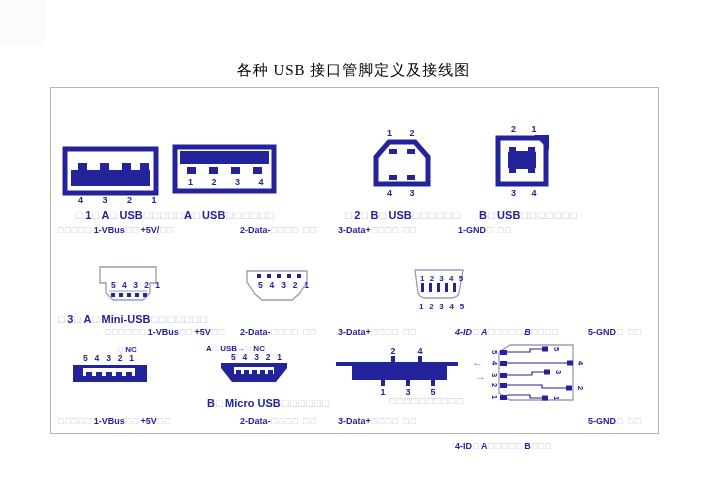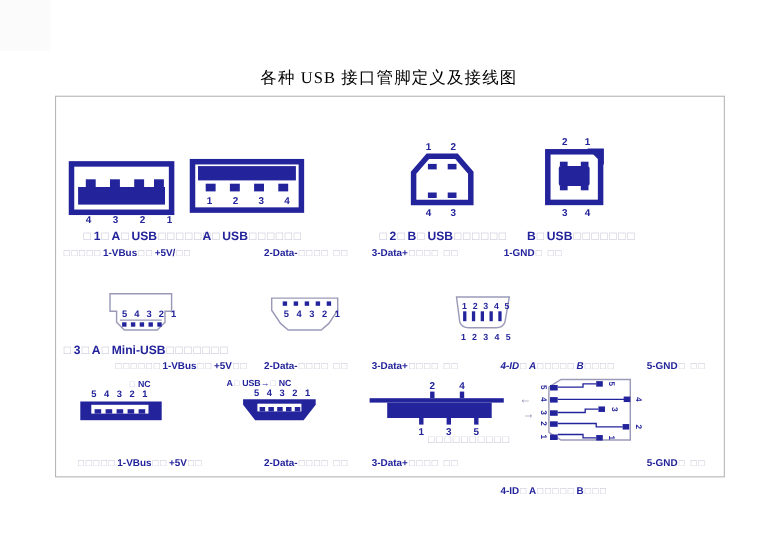--- a/index.html
+++ b/index.html
@@ -195,21 +195,22 @@
     <rect class="np" x="94" y="47.5" width="6" height="5"></rect>
     <polyline class="wire" points="35,57 58,57 58,60 70,60"></polyline>
     <rect class="np" x="70" y="57.5" width="6" height="5"></rect>
     <text class="t7" x="82" y="11" text-anchor="middle" transform="rotate(90 82 11)">5</text>
     <text class="t7" x="106" y="25" text-anchor="middle" transform="rotate(90 106 25)">4</text>
     <text class="t7" x="84" y="34" text-anchor="middle" transform="rotate(90 84 34)">3</text>
     <text class="t7" x="106" y="50" text-anchor="middle" transform="rotate(90 106 50)">2</text>
     <text class="t7" x="82" y="60" text-anchor="middle" transform="rotate(90 82 60)">1</text>
   </svg>
 
+  <div class="seg cap" style="left:207px;top:397px;"><span class="navy">B</span><span class="tofu">□</span><span class="navy">Micro USB</span><span class="tofu">□□□□□□</span></div>
   <div class="seg cap" style="left:388px;top:395px;font-size:10px;"><span class="tofu">□□□□□□□□□□</span></div>
 
-  <div class="seg pin" style="left:70px;top:417px;"><span class="tofu">□□□□□</span><span class="navy">1-VBus</span><span class="tofu">□□</span><span class="navy">+5V</span><span class="tofu">□□</span></div>
+  <div class="seg pin" style="left:57px;top:417px;"><span class="tofu">□□□□□</span><span class="navy">1-VBus</span><span class="tofu">□□</span><span class="navy">+5V</span><span class="tofu">□□</span></div>
   <div class="seg pin" style="left:240px;top:417px;"><span class="navy">2-Data-</span><span class="tofu">□□□□ □□</span></div>
   <div class="seg pin" style="left:338px;top:417px;"><span class="navy">3-Data+</span><span class="tofu">□□□□ □□</span></div>
   <div class="seg pin" style="left:455px;top:442px;"><span class="navy">4-ID</span><span class="tofu">□</span><span class="navy">A</span><span class="tofu">□□□□□</span><span class="navy">B</span><span class="tofu">□□□</span></div>
   <div class="seg pin" style="left:588px;top:417px;"><span class="navy">5-GND</span><span class="tofu">□ □□</span></div>
 
 </div>
 
 </body></html>

